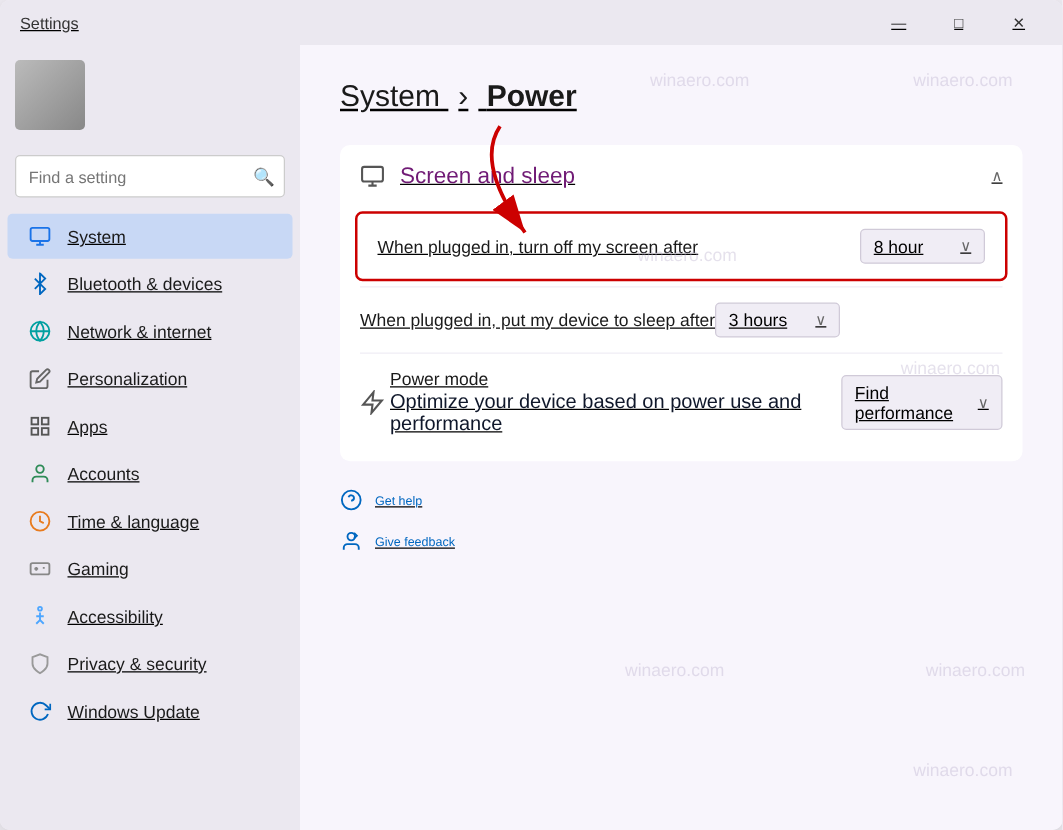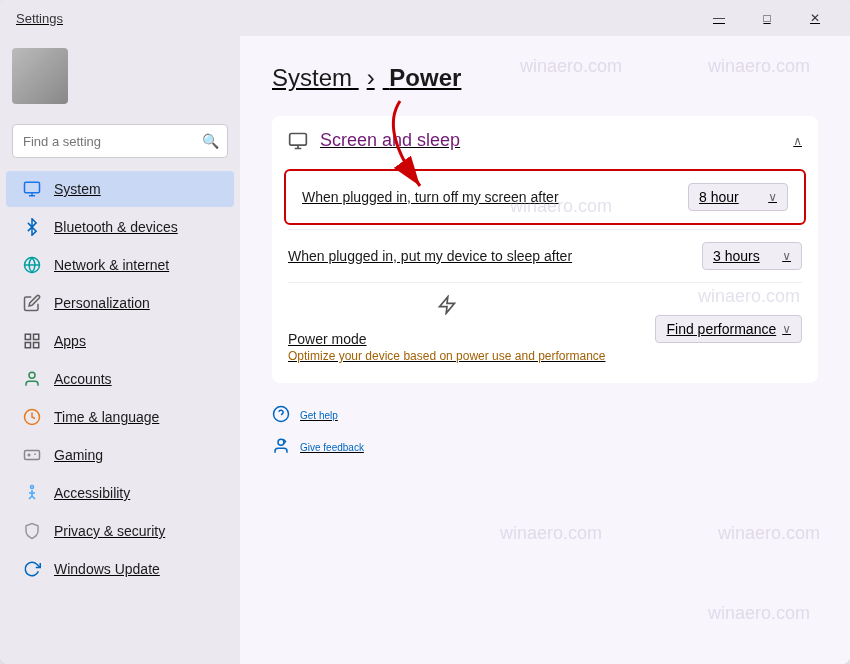--- a/index.html
+++ b/index.html
@@ -149,21 +149,21 @@
       background: #f8f5fc;
       padding: 28px 32px;
       overflow-y: auto;
       position: relative;
     }
 
     
     .watermark {
       position: absolute;
       color: rgba(180,170,200,0.35);
-      font-size: 18px;
+      font-size: 14px;
       font-weight: 400;
       pointer-events: none;
       white-space: nowrap;
     }
 
     .breadcrumb {
       font-size: 24px;
       font-weight: 400;
       color: #1a1a1a;
       margin-bottom: 24px;
@@ -201,21 +201,20 @@
       color: #701a75;
     }
 
     .section-body {
       padding: 0 16px 8px;
     }
 
     .setting-row {
       display: flex;
       align-items: center;
-      justify-content: space-between;
       padding: 12px 0;
       border-top: 1px solid #f0edf5;
     }
 
     .setting-label {
       font-size: 14px;
       color: #1a1a1a;
     }
 
     .setting-dropdown {
@@ -252,26 +251,25 @@
       display: flex;
       align-items: center;
       justify-content: space-between;
       padding: 12px 0;
       border-top: 1px solid #f0edf5;
     }
 
     .power-mode-left {
       display: flex;
       align-items: center;
-      gap: 16px;
-      flex-direction: column;
+      gap: 4px;
     }
 
     .power-mode-text .title { font-size: 14px; color: #1a1a1a; }
-    .power-mode-text .subtitle { font-size: 12px; color: #a16207; margin-top: 2px; }
+    .power-mode-text .subtitle { font-size: 16px; color: #0f172a; margin-top: 2px; }
 
     
     .help-section {
       margin-top: 16px;
     }
 
     .help-link {
       display: flex;
       align-items: center;
       gap: 10px;

